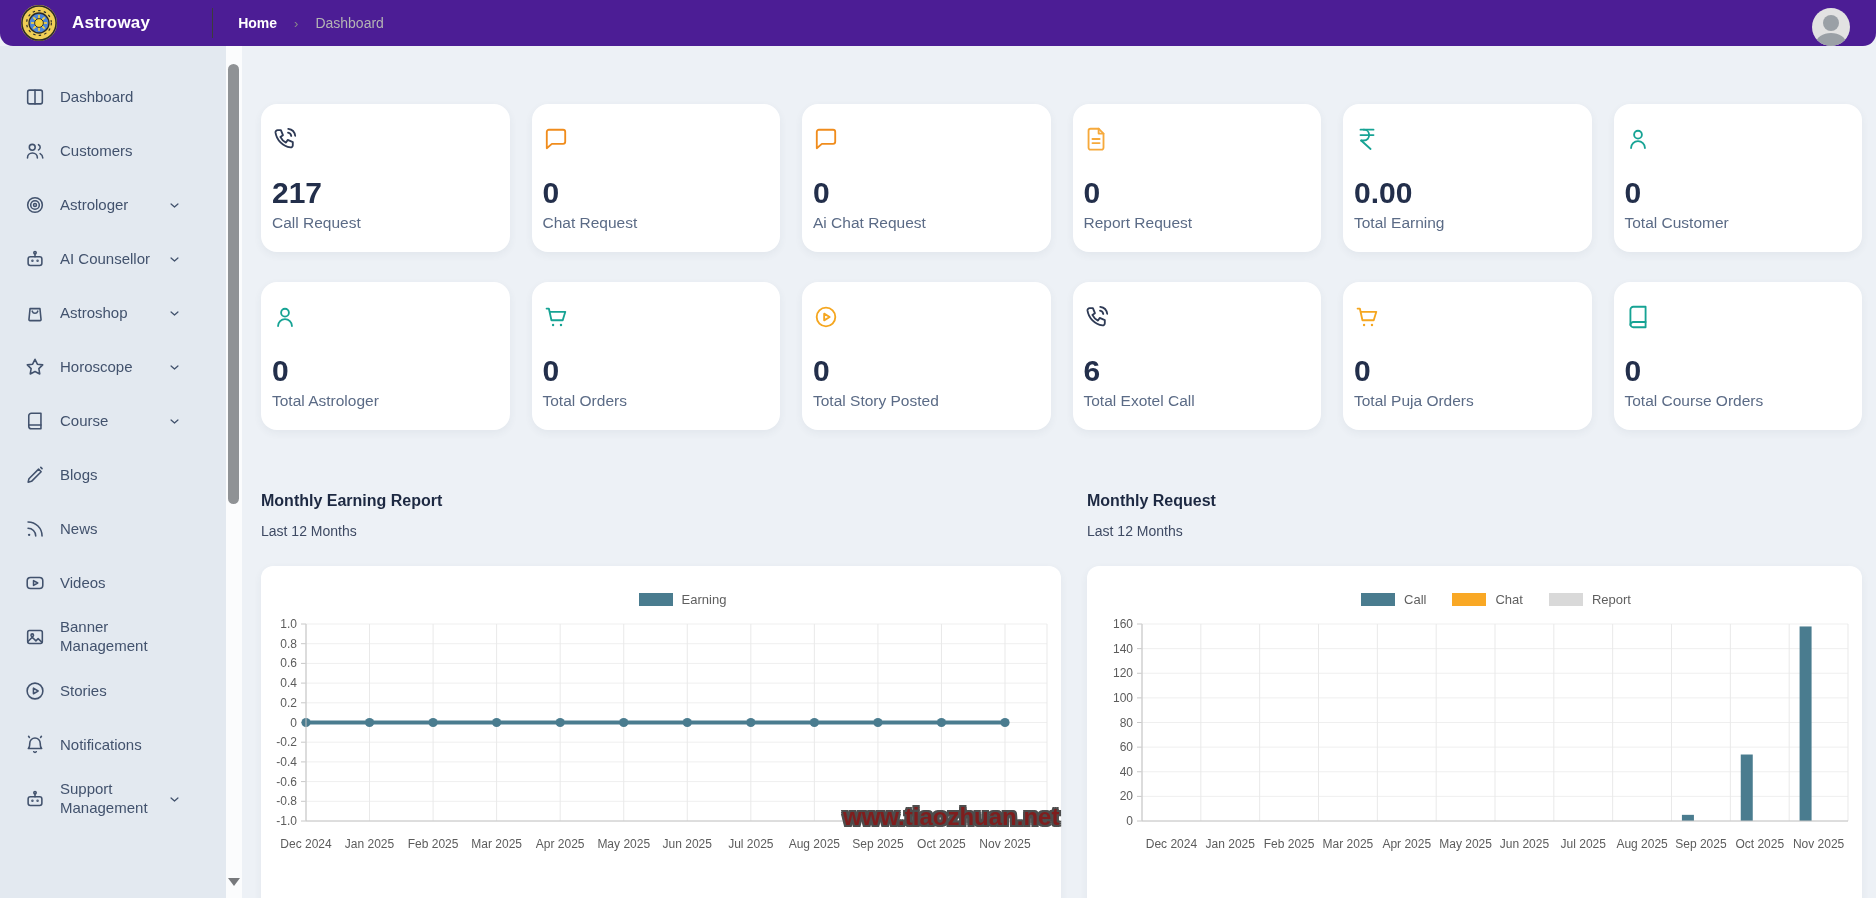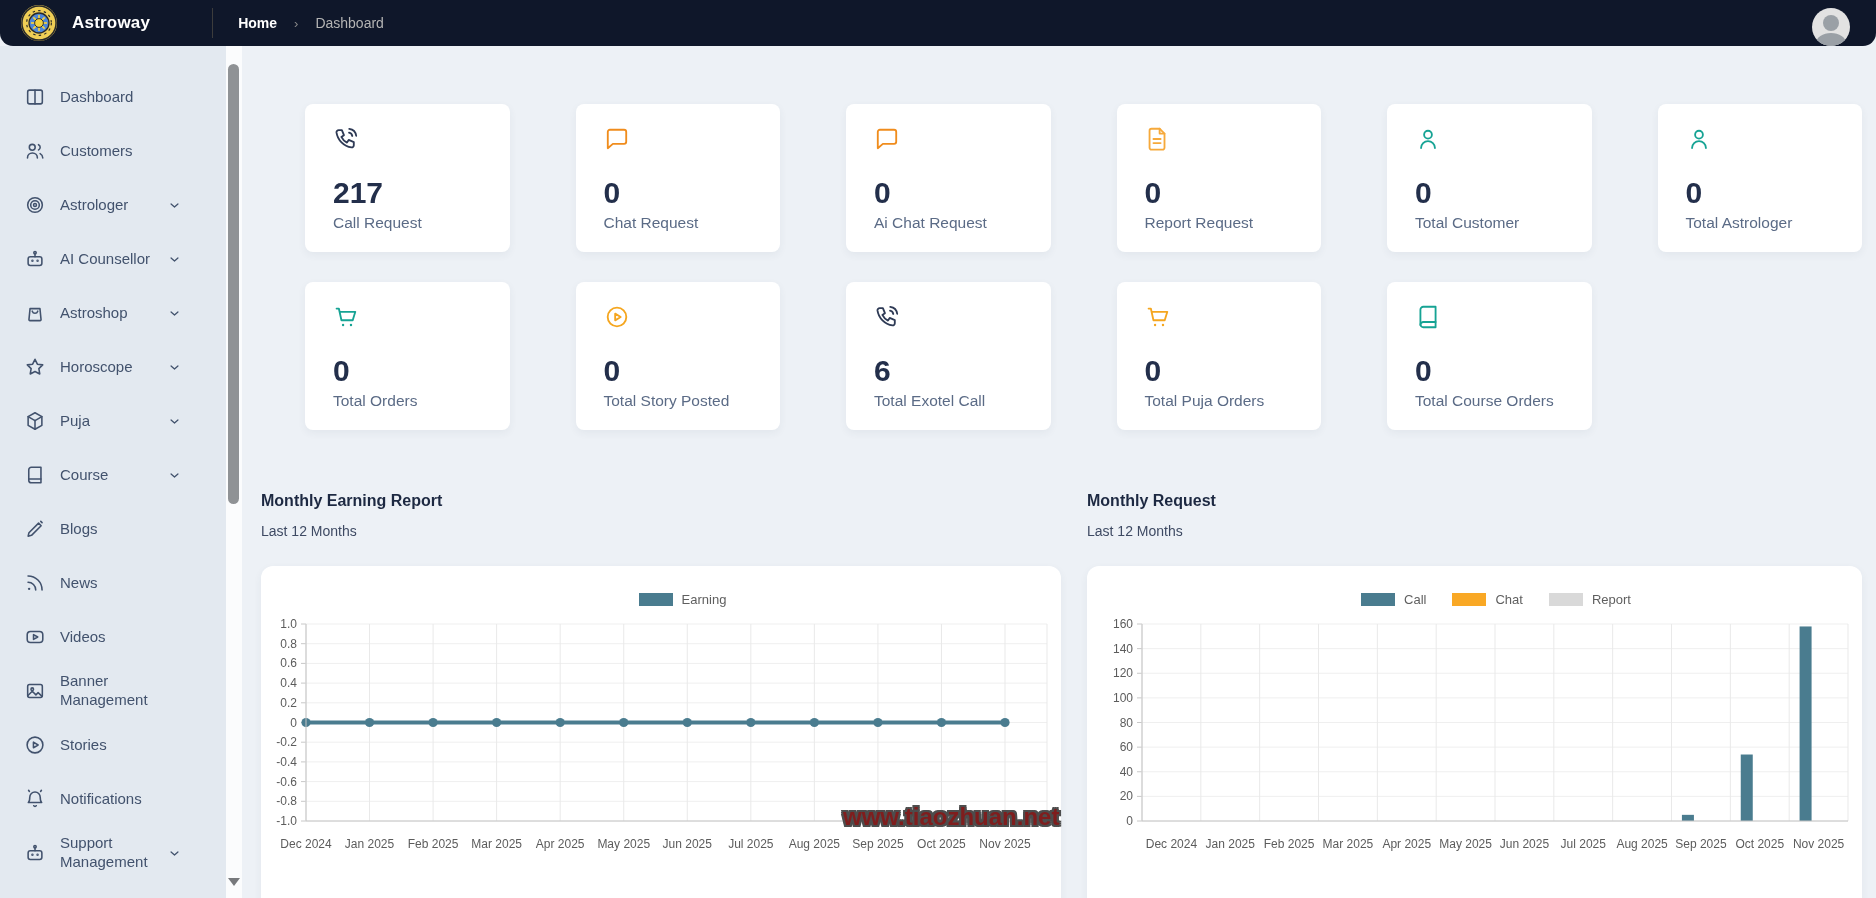--- a/index.html
+++ b/index.html
@@ -1,20 +1,20 @@
 <!DOCTYPE html>
 <html><head>
 <meta charset="utf-8">
 <style>
   * { margin:0; padding:0; box-sizing:border-box; }
   html,body { width:1876px; height:898px; overflow:hidden;
     font-family:"Liberation Sans","DejaVu Sans",sans-serif; background:#edf1f6; }
 
   
-  .topbar { position:relative; height:46px; background:#0f172a; border-radius:0 0 13px 13px;
+  .topbar { position:relative; height:46px; background:#4c1d95; border-radius:0 0 13px 13px;
     display:flex; align-items:center; z-index:20; }
   .logo { width:38px; height:38px; margin-left:20px; flex:0 0 auto; }
   .app-title { color:#fff; font-size:17px; font-weight:700; margin-left:14px; letter-spacing:.2px; }
   .top-divider { width:1px; height:30px; background:#3c3c3c; margin-left:62px; }
   .crumbs { display:flex; align-items:center; gap:17px; margin-left:25px; font-size:14px; }
   .crumb-home { color:#ffffff; font-weight:700; cursor:pointer; }
   .crumb-sep { color:#8a8a8a; font-size:13px; }
   .crumb-cur { color:#b4b4b4; }
   .avatar { position:absolute; right:26px; top:8px; width:38px; height:38px; border-radius:50%;
     background:#e2e2e2; overflow:hidden; cursor:pointer; }
@@ -32,22 +32,22 @@
   .sb-scroll { width:16px; background:#fbfcfd; position:relative; flex:0 0 auto; }
   .sb-thumb { position:absolute; left:2px; top:18px; width:11px; height:440px; border-radius:6px;
     background:#8f9295; cursor:pointer; }
   .sb-arrow { position:absolute; left:2px; bottom:12px; width:0; height:0;
     border-left:6px solid transparent; border-right:6px solid transparent; border-top:8px solid #77797c; cursor:pointer; }
 
   .main { flex:1; padding:58px 14px 0 19px; }
 
   
   .cards { display:grid; grid-template-columns:repeat(6,1fr); column-gap:22px; row-gap:30px; }
-  .stat-card { position:relative; height:148px; background:#fff; border-radius:8px;
-    padding:22px 28px; box-shadow:0 3px 8px rgba(45,62,92,.06);margin-left:44px; }
+  .stat-card { position:relative; height:148px; background:#fff; border-radius:16px;
+    padding:22px 11px; box-shadow:0 3px 8px rgba(45,62,92,.06); }
   .stat-card::after { content:""; position:absolute; left:12px; right:12px; bottom:-12px; height:30px;
     background:#f5f8fb; border-radius:12px; z-index:-1; box-shadow:0 5px 9px rgba(45,62,92,.08); }
   .stat-icon { height:27px; }
   .stat-value { margin-top:23px; font-size:30px; font-weight:700; color:#232f4b; line-height:34px; }
   .stat-label { margin-top:4px; font-size:15.5px; color:#5b6b86; }
 
   
   .charts-row { display:grid; grid-template-columns:800px 1fr; column-gap:26px; margin-top:60px; }
   .sec-title { font-size:16px; font-weight:700; color:#1d2942; line-height:22px; }
   .sec-sub { margin-top:10px; font-size:14px; color:#3e4a63; line-height:18px; }
@@ -260,31 +260,20 @@
         </svg>
     <span class="nav-label">Horoscope</span>
     <span class="nav-chev">
       <svg class="ic" width="15" height="15" viewBox="0 0 24 24" style="stroke-width:2">
             <use href="#i-chevdown"></use>
           </svg>
         </span>
   </div>
       <div class="nav-item">
     <svg class="ic" width="22" height="22" viewBox="0 0 24 24">
-          <use href="#i-cube"></use>
-        </svg>
-    <span class="nav-label">Puja</span>
-    <span class="nav-chev">
-      <svg class="ic" width="15" height="15" viewBox="0 0 24 24" style="stroke-width:2">
-            <use href="#i-chevdown"></use>
-          </svg>
-        </span>
-  </div>
-      <div class="nav-item">
-    <svg class="ic" width="22" height="22" viewBox="0 0 24 24">
           <use href="#i-bookside"></use>
         </svg>
     <span class="nav-label">Course</span>
     <span class="nav-chev">
       <svg class="ic" width="15" height="15" viewBox="0 0 24 24" style="stroke-width:2">
             <use href="#i-chevdown"></use>
           </svg>
         </span>
   </div>
       <div class="nav-item">
@@ -374,20 +363,28 @@
     <div class="stat-value">0</div>
     <div class="stat-label">Ai Chat Request</div>
   </div>
         <div class="stat-card">
     <div class="stat-icon" style="color:#f6a93b">
       <svg class="ic" width="26" height="26" viewBox="0 0 24 24">
               <use href="#i-file"></use>
             </svg></div>
     <div class="stat-value">0</div>
     <div class="stat-label">Report Request</div>
+  </div>
+        <div class="stat-card">
+    <div class="stat-icon" style="color:#16a394">
+      <svg class="ic" width="26" height="26" viewBox="0 0 24 24">
+              <use href="#i-rupee"></use>
+            </svg></div>
+    <div class="stat-value">0.00</div>
+    <div class="stat-label">Total Earning</div>
   </div>
         <div class="stat-card">
     <div class="stat-icon" style="color:#16a394">
       <svg class="ic" width="26" height="26" viewBox="0 0 24 24">
               <use href="#i-user"></use>
             </svg></div>
     <div class="stat-value">0</div>
     <div class="stat-label">Total Customer</div>
   </div>
         <div class="stat-card">

